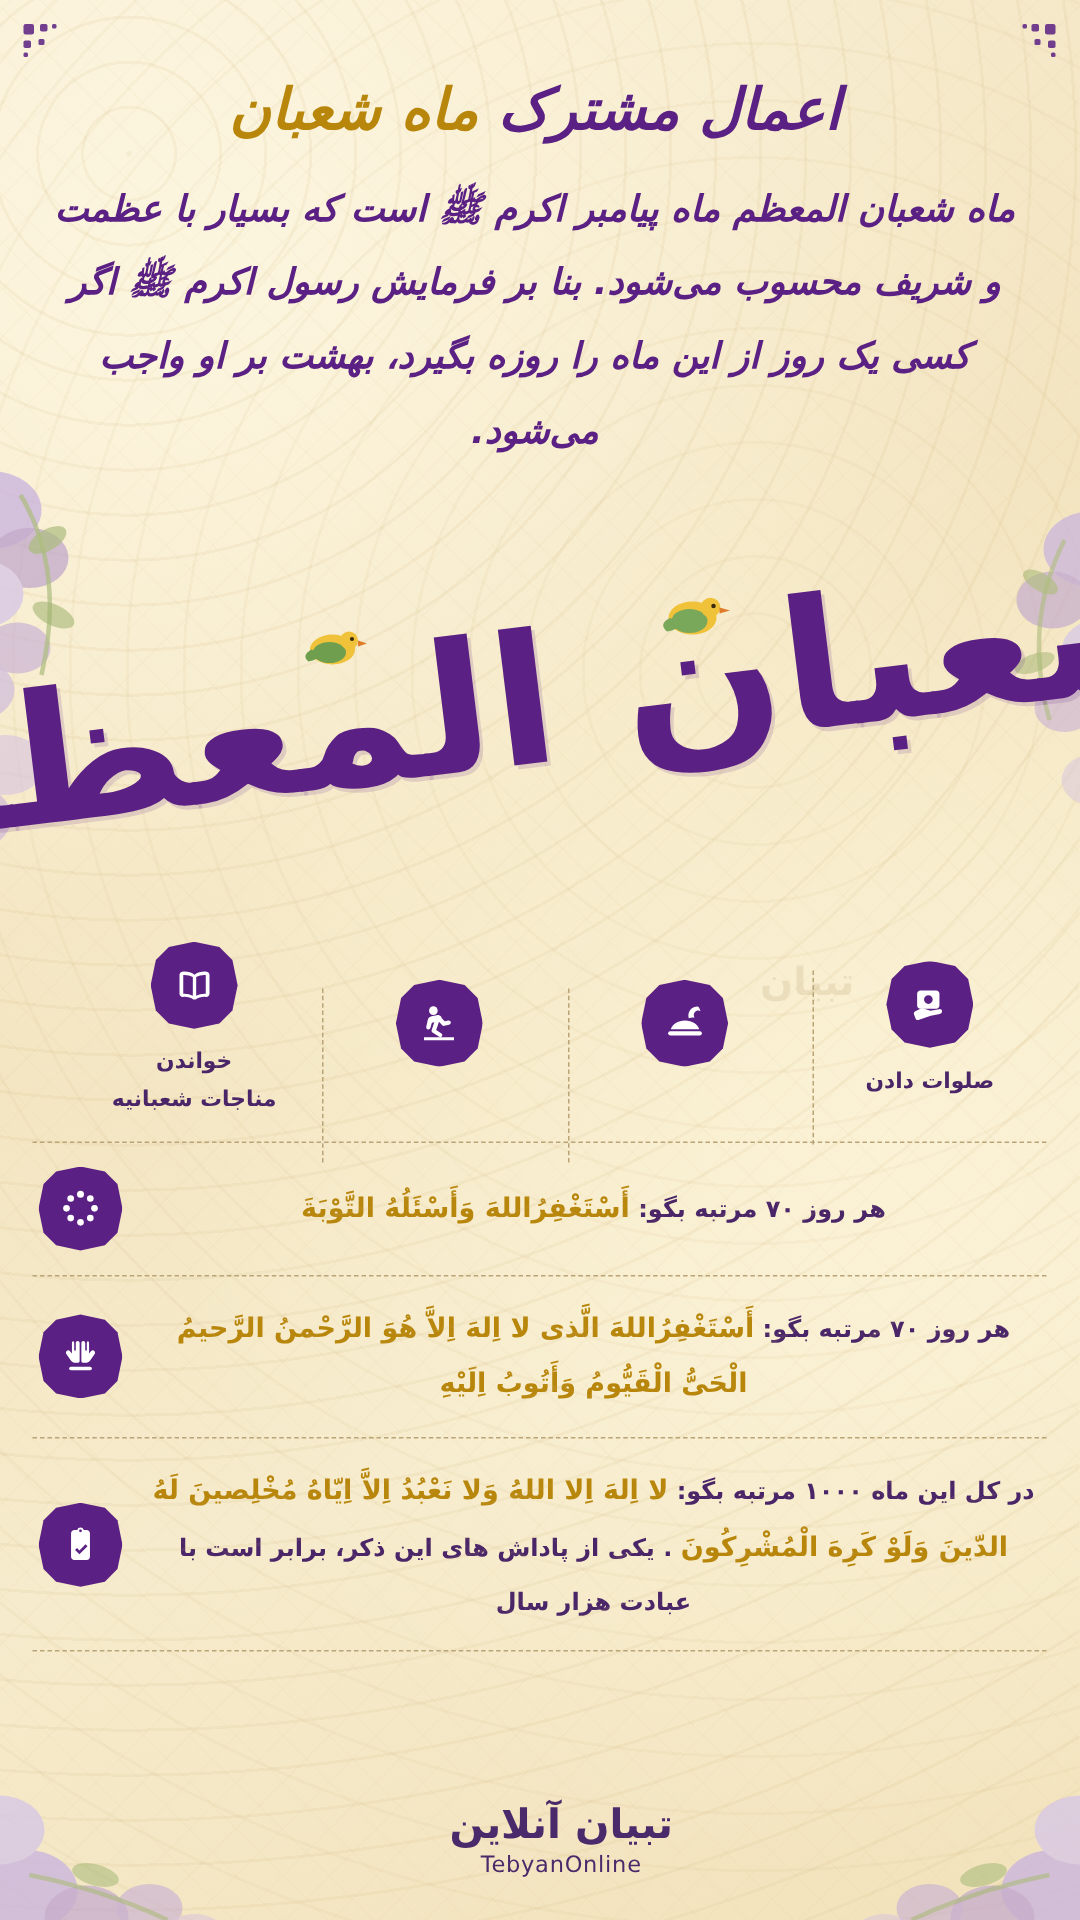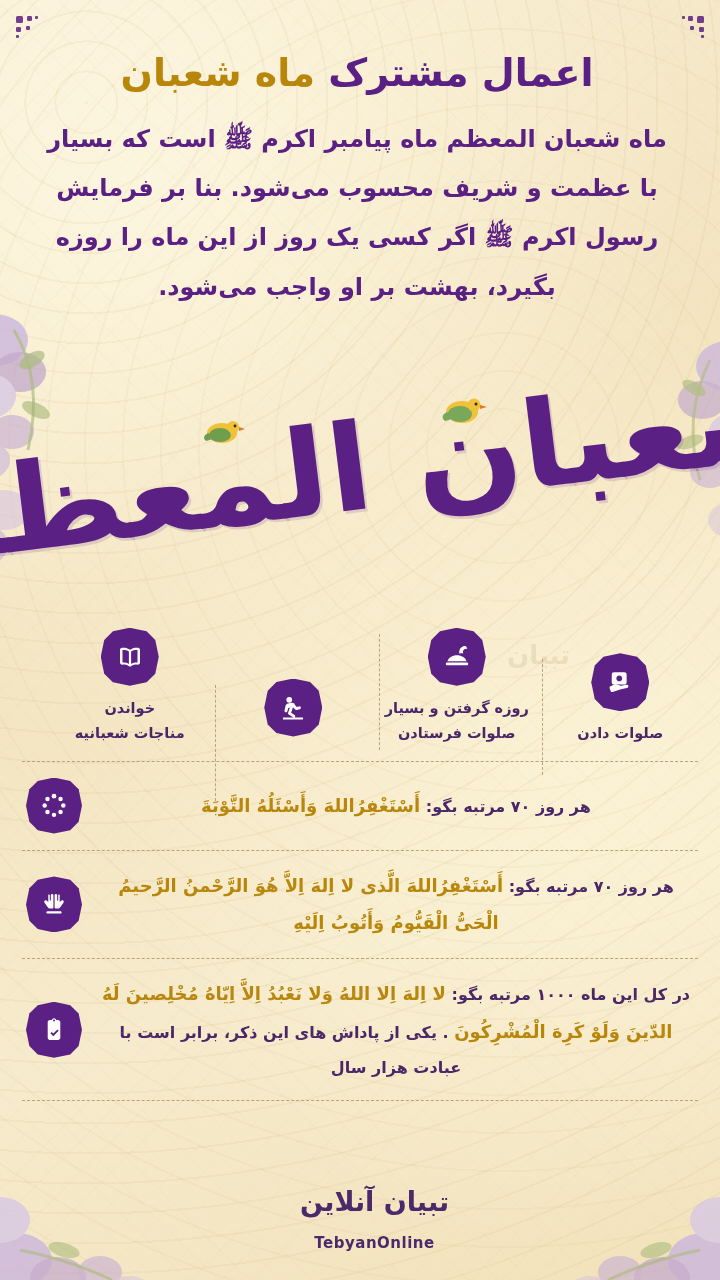--- a/index.html
+++ b/index.html
@@ -47,20 +47,21 @@
   .floral.left-mid  { left: -26px; top: 300px; width: 150px; height: 290px; }
   .floral.right-mid { right: -30px; top: 330px; width: 140px; height: 250px; }
   .floral.bl { left: -10px; bottom: -10px; width: 230px; height: 150px; }
   .floral.br { right: -10px; bottom: -10px; width: 230px; height: 150px; }
 
   
   .header {
     position: relative;
     padding: 46px 34px 0 28px;
     text-align: center;
+    font-style: italic;
   }
   .title {
     font-size: 38px;
     font-weight: bold;
     letter-spacing: -0.5px;
     color: #5b2083;
     line-height: 1.45;
     direction: rtl;
   }
   .title .gold { color: #b8860b; }
@@ -101,21 +102,21 @@
   .bird {
     position: absolute;
     width: 0; height: 0;
   }
 
   
   .icon-row {
     display: flex;
     flex-direction: row-reverse;
     justify-content: space-around;
-    align-items: flex-end;
+    align-items: center;
     padding: 10px 18px 0 18px;
     position: relative;
     margin-left: 30px;
   }
   .icon-cell {
     width: 152px;
     text-align: center;
     position: relative;
   }
   .icon-cell + .icon-cell::after {
@@ -184,25 +185,24 @@
     padding-left: 29px;
   }
   .logo-fa {
     font-size: 27px;
     font-weight: bold;
     color: #4b2a6b;
     letter-spacing: 1px;
     direction: rtl;
   }
   .logo-en {
-    margin-top: 17px;
+    margin-top: 2px;
     font-size: 15px;
     color: #4b2a6b;
     letter-spacing: .5px;
-    font-weight: bold;
   }
 
   
   .watermark {
     position: absolute;
     top: 640px; right: 150px;
     opacity: .12;
     color: #8a6a2f;
     font-size: 26px;
     font-weight: bold;
@@ -350,21 +350,20 @@
   </div>
 
   <div class="icon-cell">
     <div class="medal">
       <svg viewBox="0 0 24 24">
           <path d="M18.6 3.2c-2.6 0-4.8 2.1-4.8 4.8c0 .5.1 1 .2 1.4c.7-.3 1.4-.4 2.2-.4c.3 0 .6 0 .9.1c-.3-.4-.4-.8-.4-1.3c0-1.4 1.1-2.5 2.5-2.5c.4 0 .8.1 1.1.3c-.5-1.4-1-2.4-1.7-2.4z"></path>
           <path d="M12 10.6c-3.7 0-6.8 2-7.6 4.7h15.2c-.8-2.7-3.9-4.7-7.6-4.7z"></path>
           <rect x="3" y="16.4" width="18" height="2.2" rx="1.1"></rect>
         </svg>
     </div>
-    <div class="icon-label">روزه گرفتن و بسیار<br>صلوات فرستادن</div>
   </div>
 
   <div class="icon-cell">
     <div class="medal">
       <svg viewBox="0 0 24 24">
           <path d="M15.6 4.2H7.1c-.9 0-1.7.7-1.7 1.7v6.4c0 .9.7 1.7 1.7 1.7h8.5c.9 0 1.7-.7 1.7-1.7V5.9c0-1-.8-1.7-1.7-1.7zm-4.2 7.2c-1.3 0-2.3-1-2.3-2.3s1-2.3 2.3-2.3s2.3 1 2.3 2.3s-1 2.3-2.3 2.3z"></path>
           <path d="M4.4 15.3c-.6.3-.9 1-.7 1.6l.9 2.4c.2.6.9.9 1.5.7l6.6-2.3l4.8-.9c.8-.2 1.3-.9 1.2-1.6c-.1-.7-.8-1.1-1.5-1l-4.7.8l-3.6-1.2c-.5-.2-1-.1-1.4.1l-3.1 1.4z"></path>
         </svg>
     </div>
     <div class="icon-label">صلوات دادن</div>

